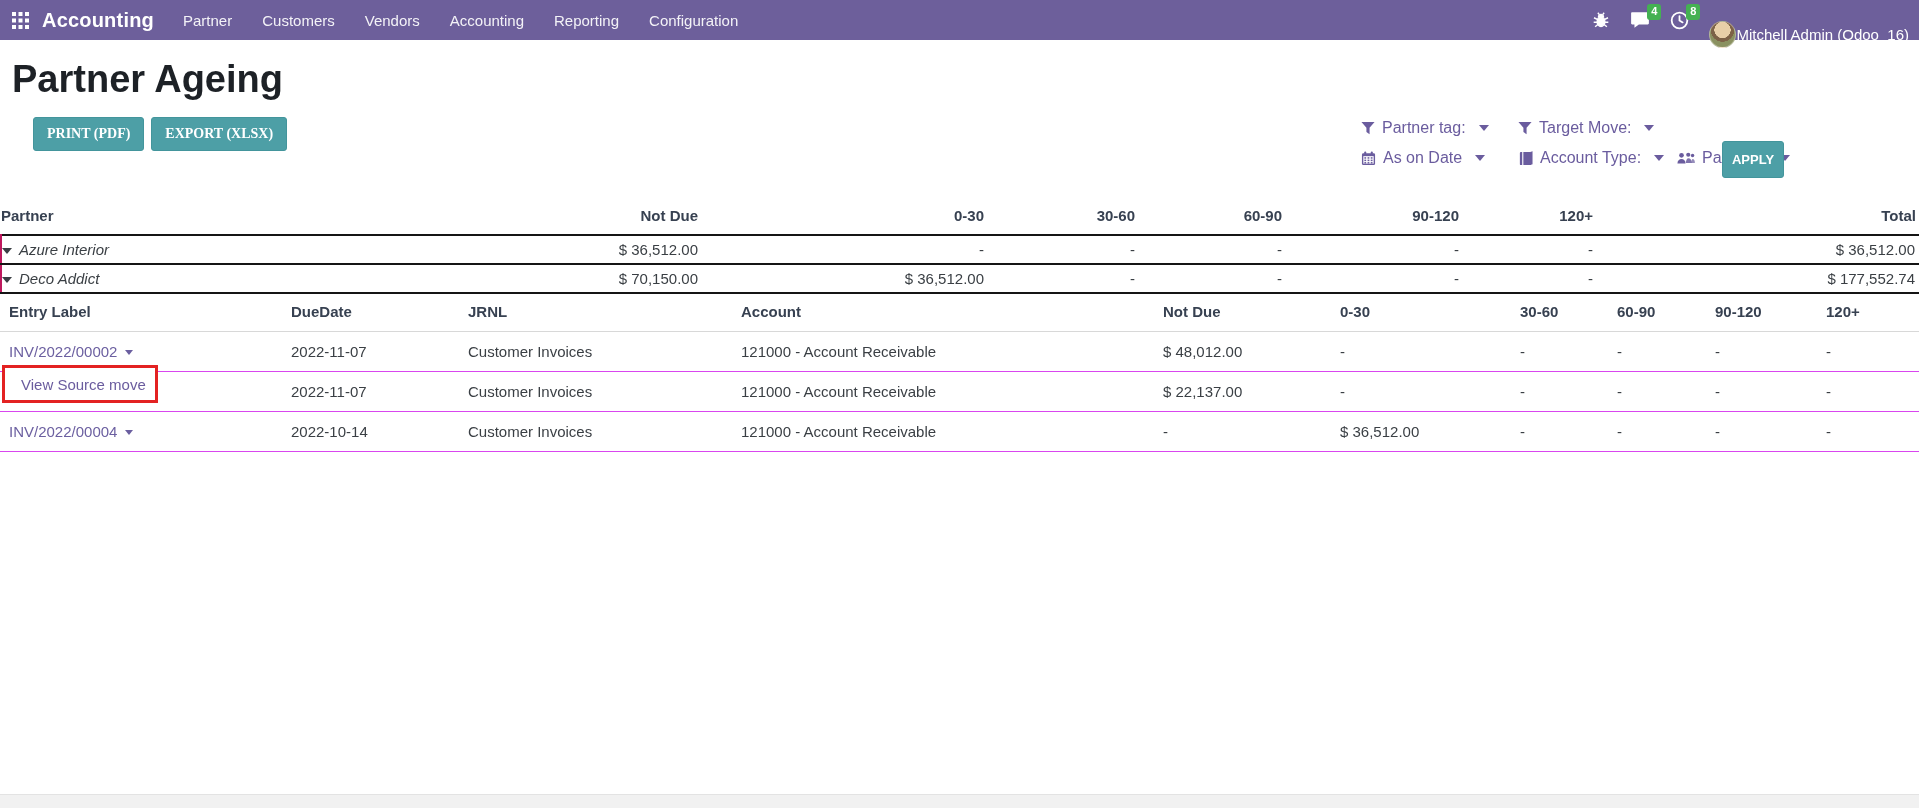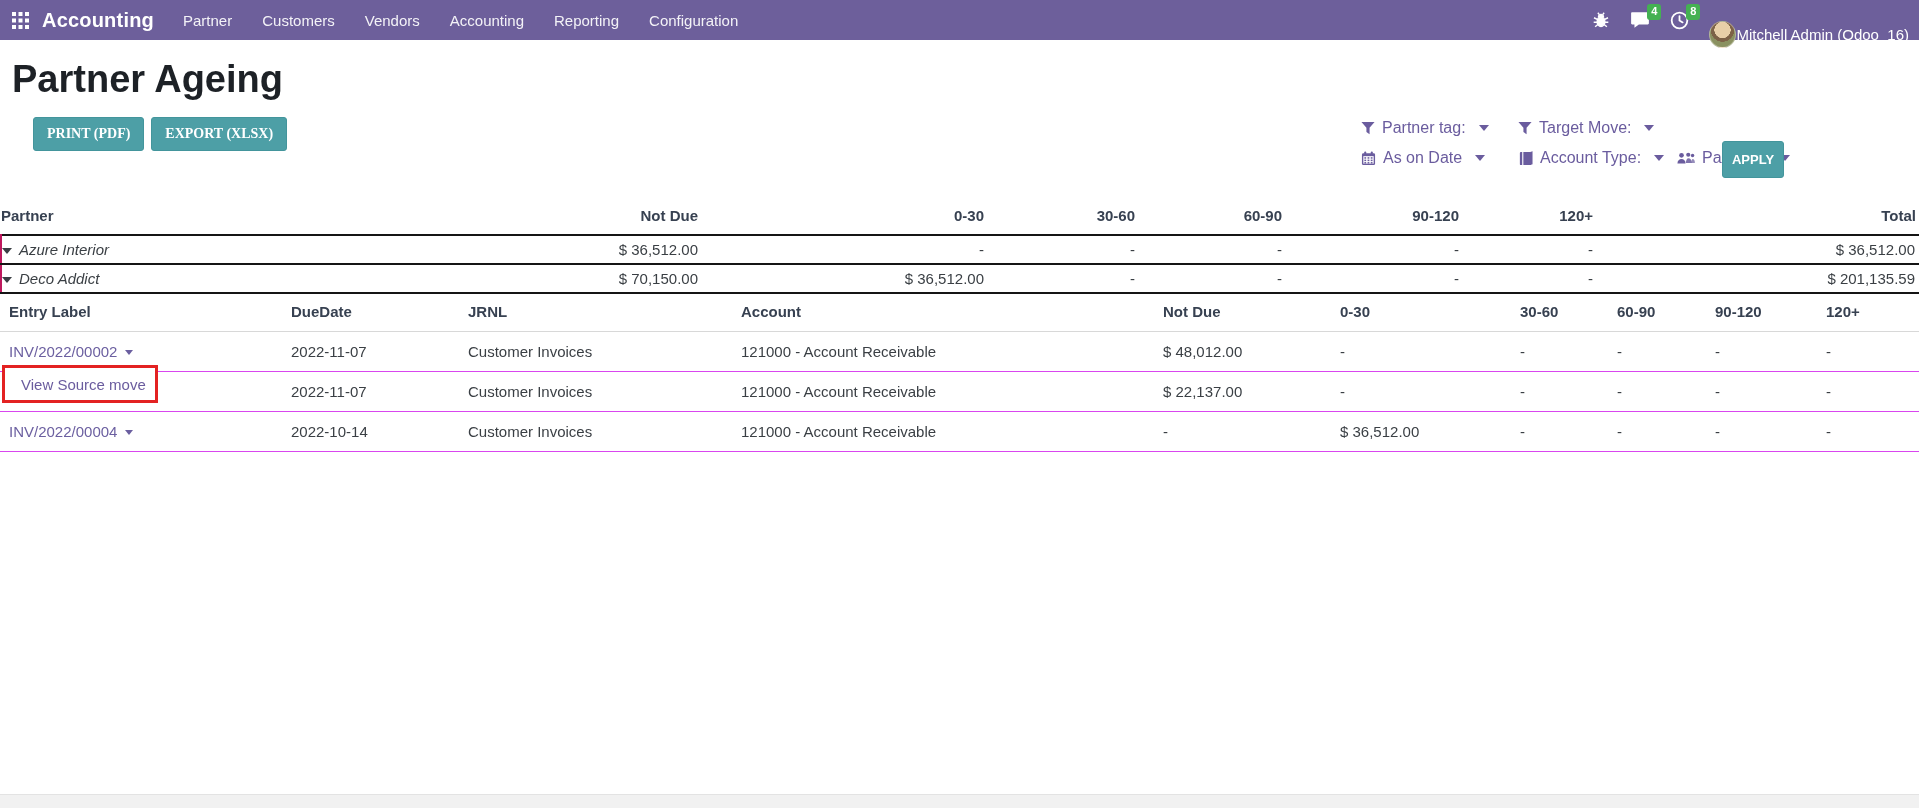--- a/index.html
+++ b/index.html
@@ -255,21 +255,21 @@
         <td class="r">$ 36,512.00</td>
       </tr>
       <tr>
         <td class="l"><span class="row-caret"></span><span>Deco Addict</span></td>
         <td class="r">$ 70,150.00</td>
         <td class="r">$ 36,512.00</td>
         <td class="r">-</td>
         <td class="r">-</td>
         <td class="r">-</td>
         <td class="r">-</td>
-        <td class="r">$ 201,135.59</td>
+        <td class="r">$ 177,552.74</td>
       </tr>
     </tbody>
   </table>
 
   <table class="entry-table">
     <colgroup>
       <col style="width:291px">
         <col style="width:177px">
         <col style="width:273px">
         <col style="width:422px">

